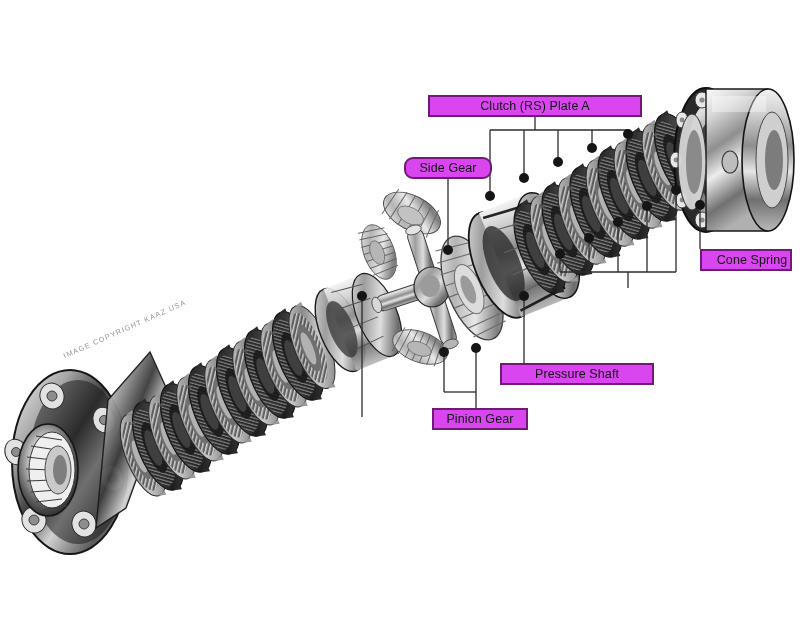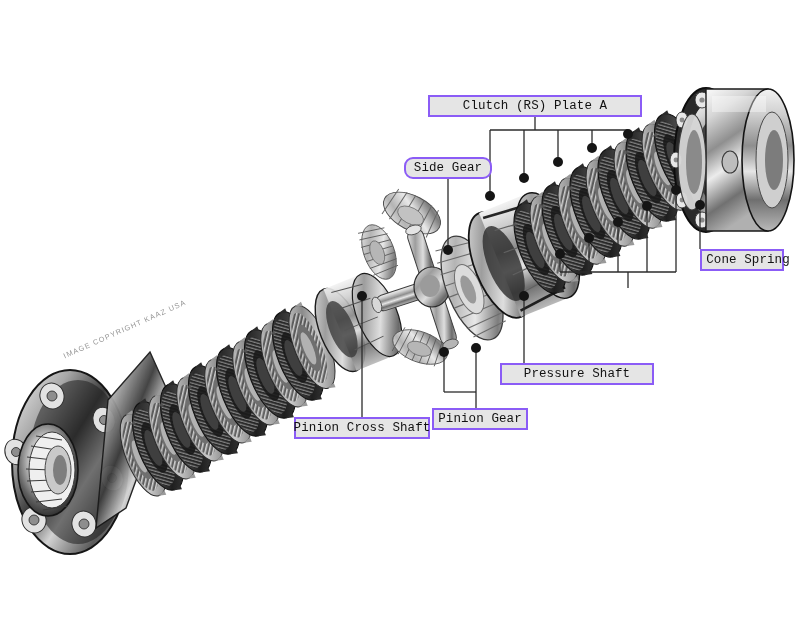--- a/index.html
+++ b/index.html
@@ -1,23 +1,23 @@
 <!DOCTYPE html>
 <html><head>
 <meta charset="utf-8">
 <style>
   html,body{margin:0;padding:0;background:#ffffff;}
   body{width:800px;height:640px;overflow:hidden;
        font-family:"Liberation Sans","DejaVu Sans",sans-serif;}
   #stage{position:relative;width:800px;height:640px;background:#ffffff;overflow:hidden;}
   #art{position:absolute;left:0;top:0;width:800px;height:640px;}
-  .callout{position:absolute;background:#e5e5e5;border:2px solid #8b5cf6;
+  .callout{position:absolute;background:#d946ef;border:2px solid #701a75;
            box-sizing:border-box;display:flex;align-items:center;justify-content:center;
            color:#111111;font-size:12.5px;letter-spacing:.1px;white-space:nowrap;
-           line-height:1;font-family:Liberation Mono, monospace;}
+           line-height:1;}
   .callout.wide{font-size:12.5px;}
   #watermark{position:absolute;left:62px;top:352px;
              transform:rotate(-24deg);transform-origin:left top;
              font-size:7.3px;letter-spacing:1.1px;color:#8e8e8e;
              white-space:nowrap;font-family:"Liberation Sans",sans-serif;
              opacity:.92;pointer-events:none;}
 </style>
 </head>
 <body>
 
@@ -430,24 +430,23 @@
       <circle cx="476" cy="348" r="5"></circle>
 
       <circle cx="362" cy="296" r="5"></circle>
     </g>
   </svg>
 
   <div class="callout wide" style="left:428px;top:95px;width:214px;height:22px;">Clutch (RS) Plate A</div>
 
   <div class="callout" style="left:404px;top:157px;width:88px;height:22px;border-radius:9px;">Side Gear</div>
 
-  <div class="callout" style="left:700px;top:249px;width:84px;height:22px;padding-left:12px;">Cone Spring</div>
+  <div class="callout" style="left:700px;top:249px;width:92px;height:22px;padding-left:12px;">Cone Spring</div>
 
 
   <div class="callout" style="left:500px;top:363px;width:154px;height:22px;">Pressure Shaft</div>
 
   <div class="callout" style="left:432px;top:408px;width:96px;height:22px;">Pinion Gear</div>
 
-  <div class="callout" style="left:294px;top:417px;width:136px;height:22px;">Pinion Cross Shaft</div>
 
   <div id="watermark">IMAGE COPYRIGHT KAAZ USA</div>
 
 </div>
 
 </body></html>

